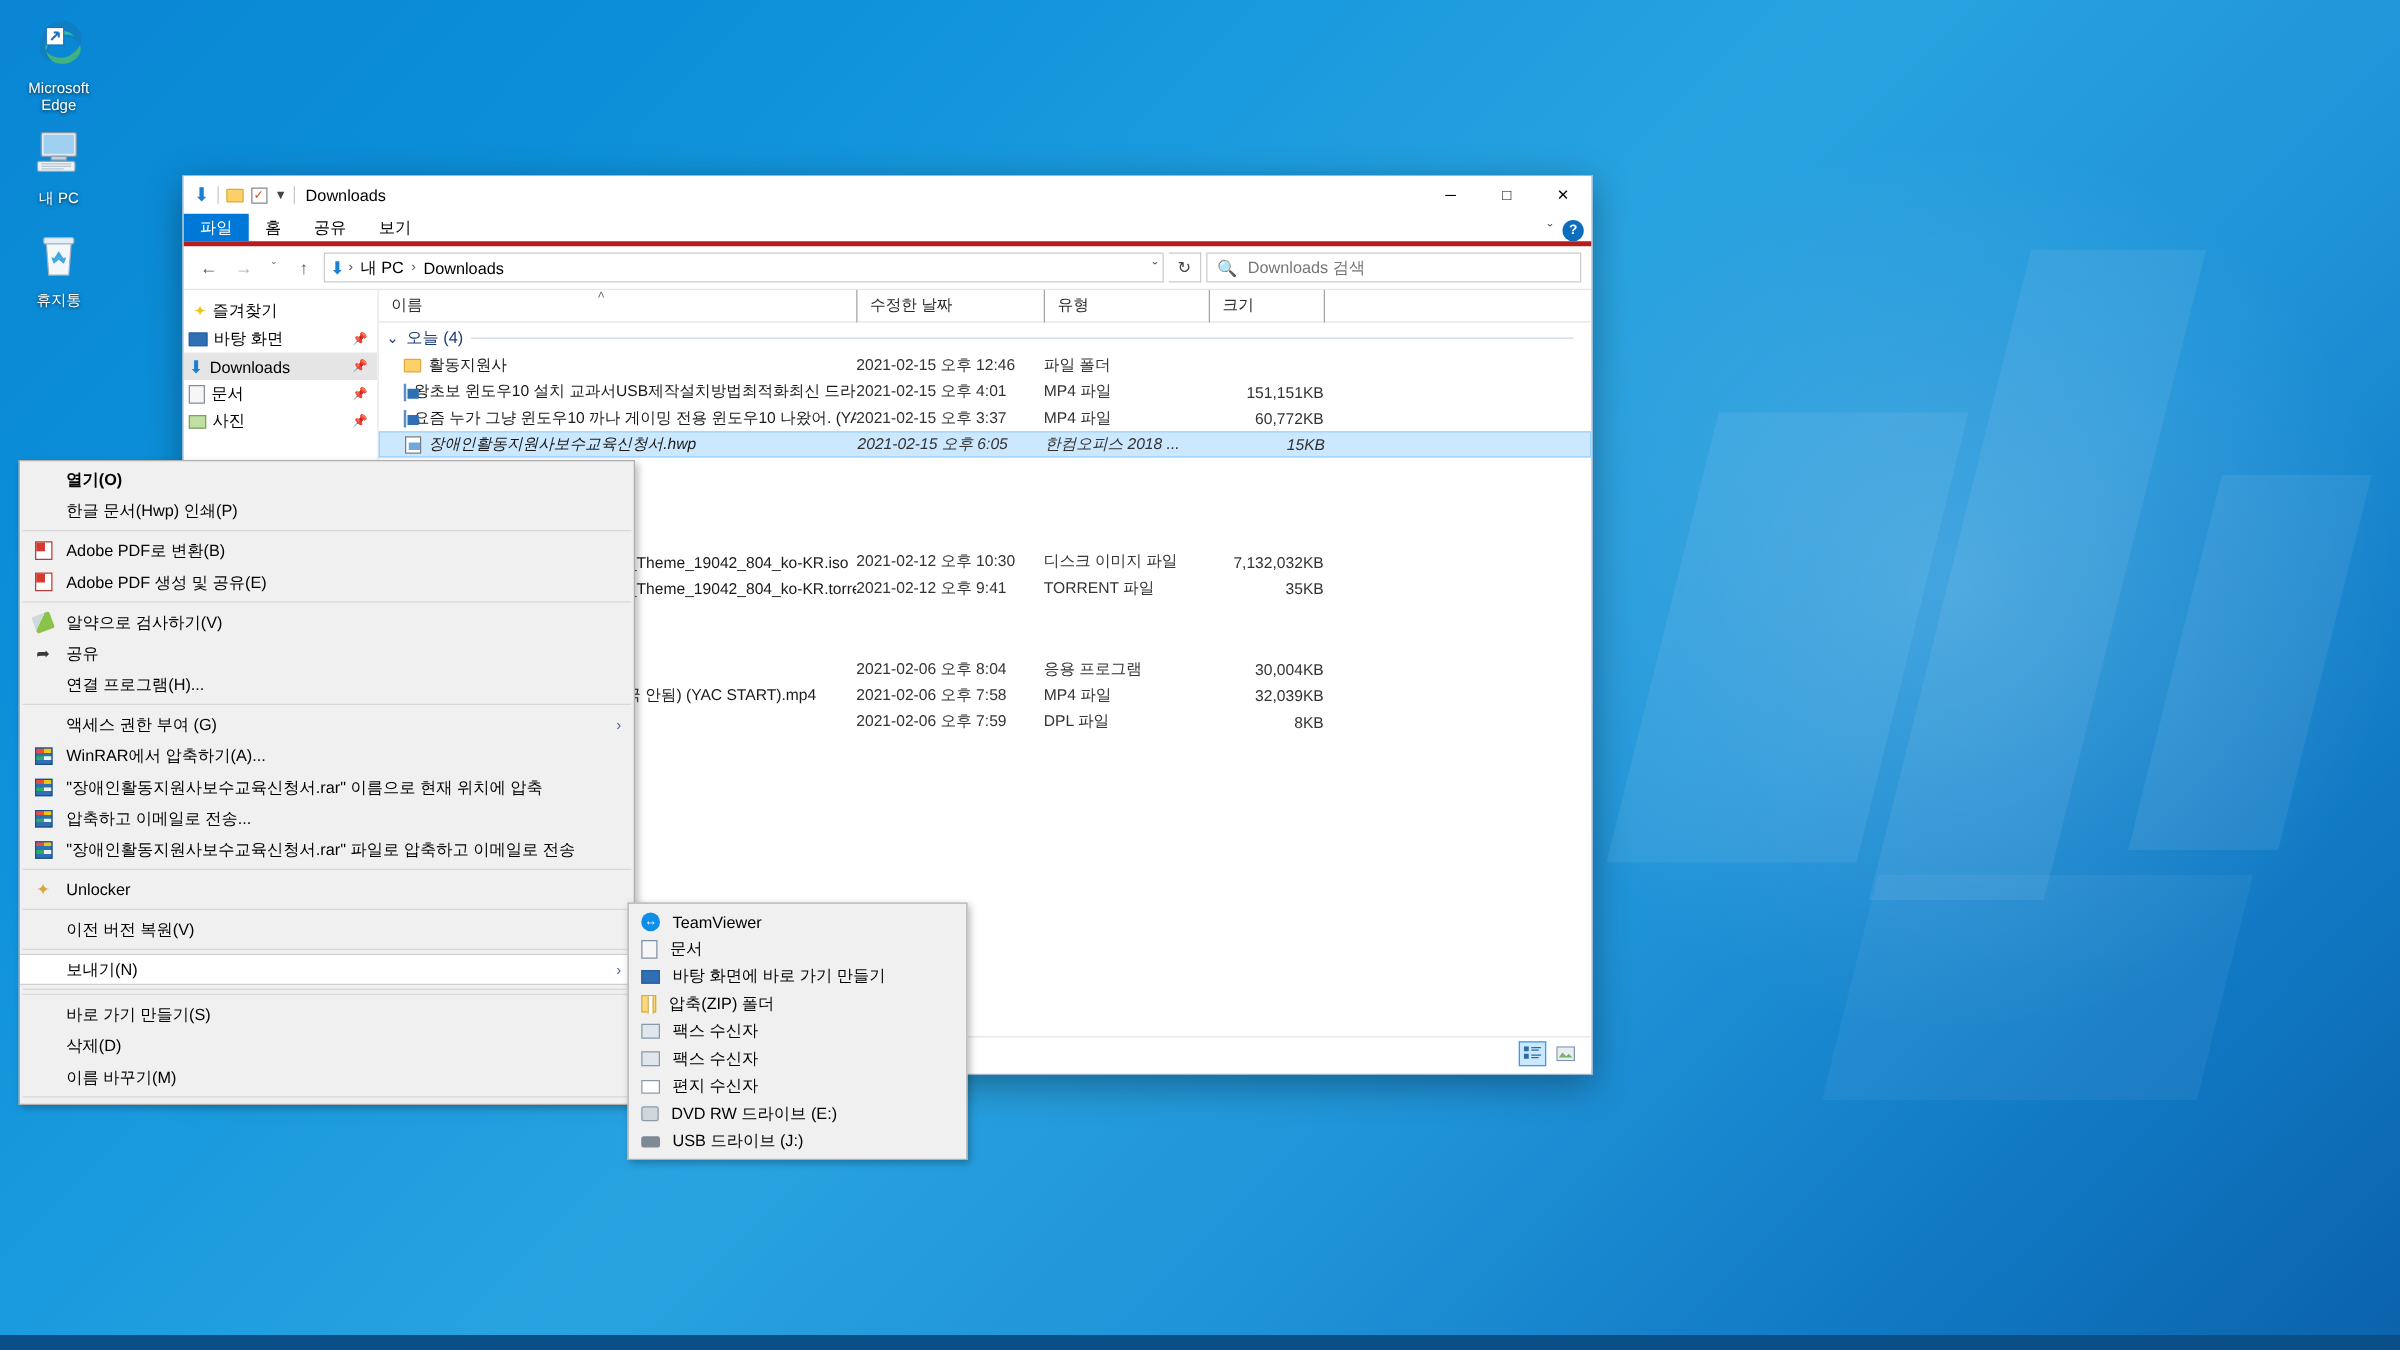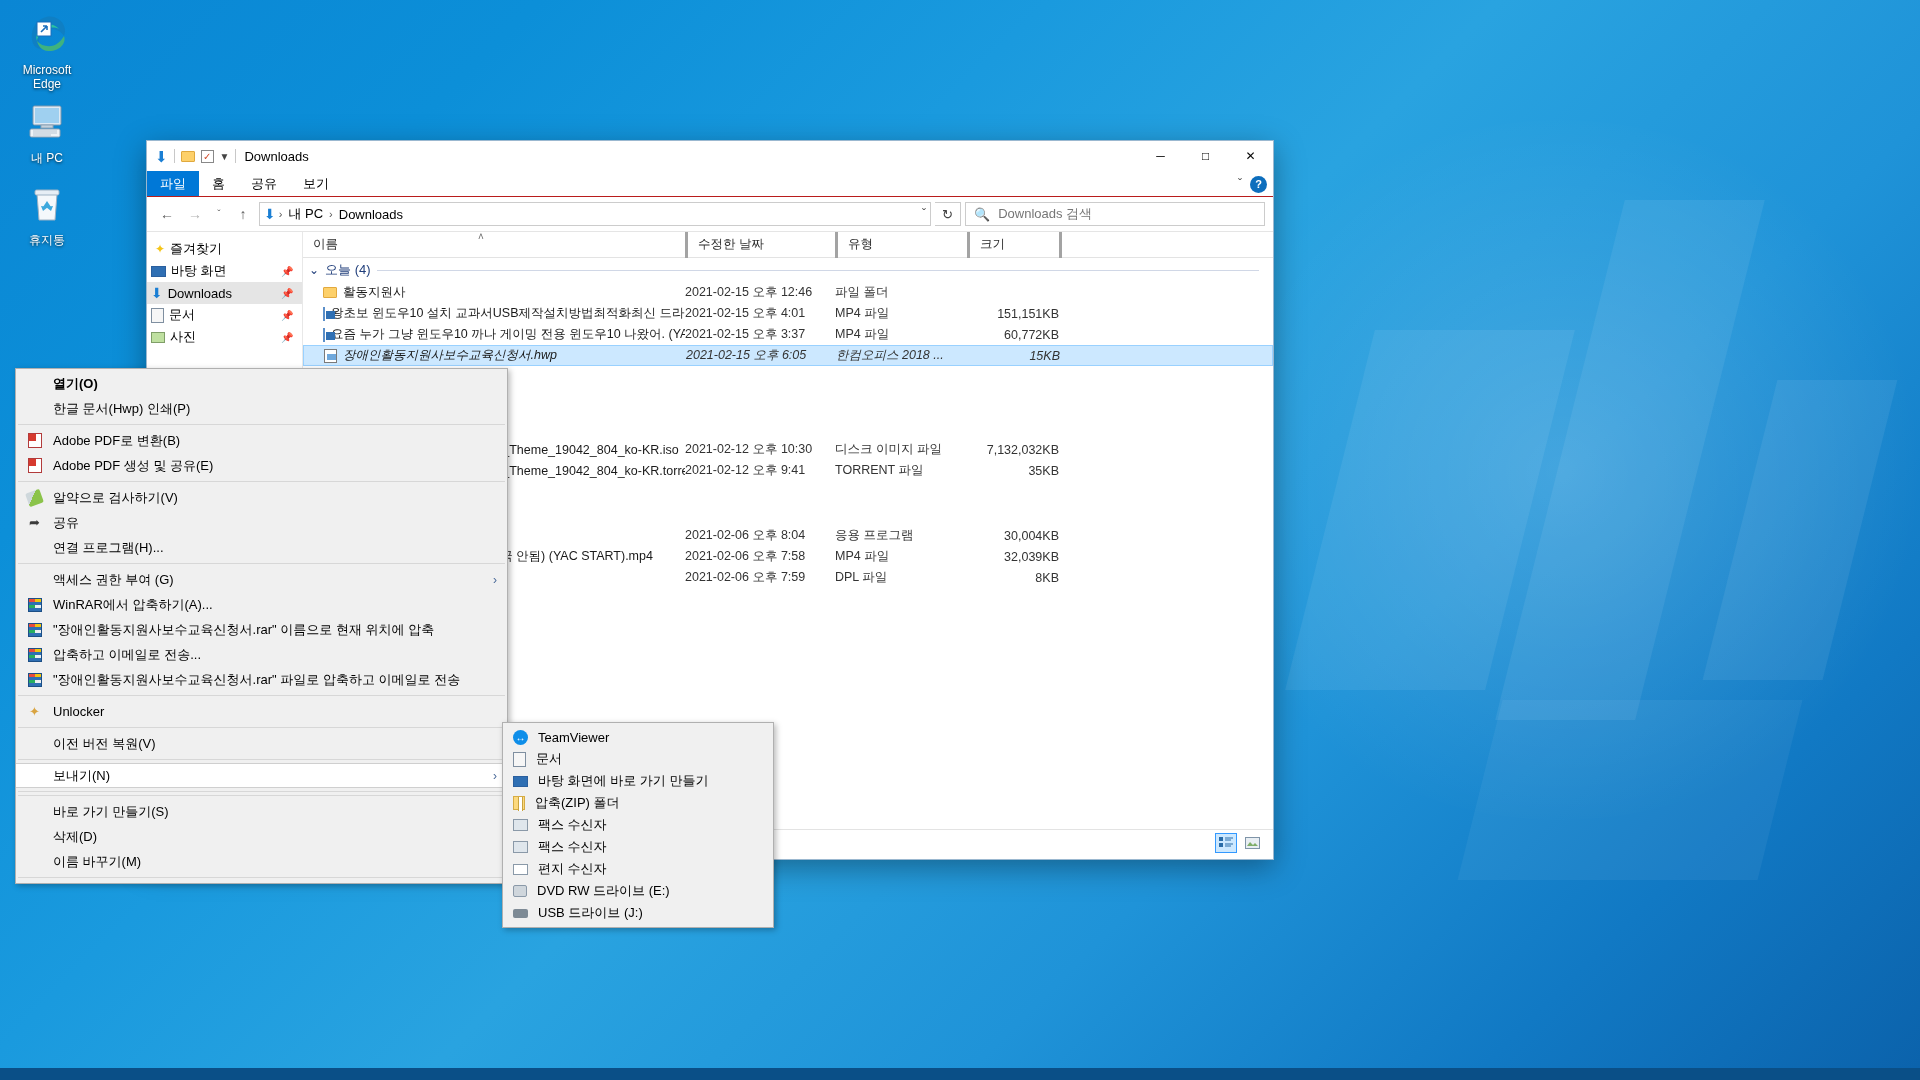--- a/index.html
+++ b/index.html
@@ -52,21 +52,21 @@
   .qat .sep { width: 1px; height: 14px; background: #c8c8c8; }
   .title-text { margin-left: 8px; font-size: 13px; color: #000; }
   .wincontrols { position: absolute; right: 0; top: 0; display: flex; }
   .wincontrols div {
     width: 45px; height: 30px; display: flex; align-items: center; justify-content: center;
     font-size: 12px; color: #000;
   }
 
   .ribbon-tabs {
     height: 26px; background: #ffffff; display: flex; align-items: stretch;
-    position: relative; border-bottom: 1px solid #b91c1c;
+    position: relative; border-bottom: 4px solid #b91c1c;
   }
   .rtab {
     padding: 0 13px; display: flex; align-items: center; font-size: 13px; color: #000;
   }
   .rtab.active { background: #0078d7; color: #fff; font-weight: normal; }
   .ribbon-right { position: absolute; right: 6px; top: 0; height: 26px; display: flex; align-items: center; gap: 8px; }
   .help-btn {
     width: 17px; height: 17px; border-radius: 50%; background: #0d6ebd; color: #fff;
     font-size: 11px; display: flex; align-items: center; justify-content: center;
     font-weight: bold;
@@ -110,21 +110,21 @@
   }
   .nav-item.sel { background: #e5e5e5; }
   .nav-item .pin { position: absolute; right: 8px; font-size: 10px; color: #8a8a8a; }
   .nav-item.root { padding-left: 8px; }
 
   .filepane { flex: 1; background: #fff; position: relative; border-left: 1px solid #e8e8e8; }
   .colheader {
     height: 26px; display: flex; align-items: center; border-bottom: 1px solid #e3e3e3;
     font-size: 12.5px; color: #2b2b2b; position: relative;
   }
-  .colheader .ch { padding-left: 10px; border-left: 3px solid #a3a3a3; height: 26px; display: flex; align-items: center; }
+  .colheader .ch { padding-left: 10px; border-left: 1px solid #a3a3a3; height: 26px; display: flex; align-items: center; }
   .colheader .ch:first-child { border-left: none; }
   .sortmark { position: absolute; left: 175px; top: -1px; color: #6a6a6a; font-size: 10px; }
 
   .group-hdr {
     height: 24px; display: flex; align-items: center; gap: 6px;
     color: #1f3d7a; font-size: 13px; padding-left: 6px;
   }
   .group-hdr .line { flex: 1; height: 1px; background: #d0d7e6; margin-right: 14px; }
 
   .row {

